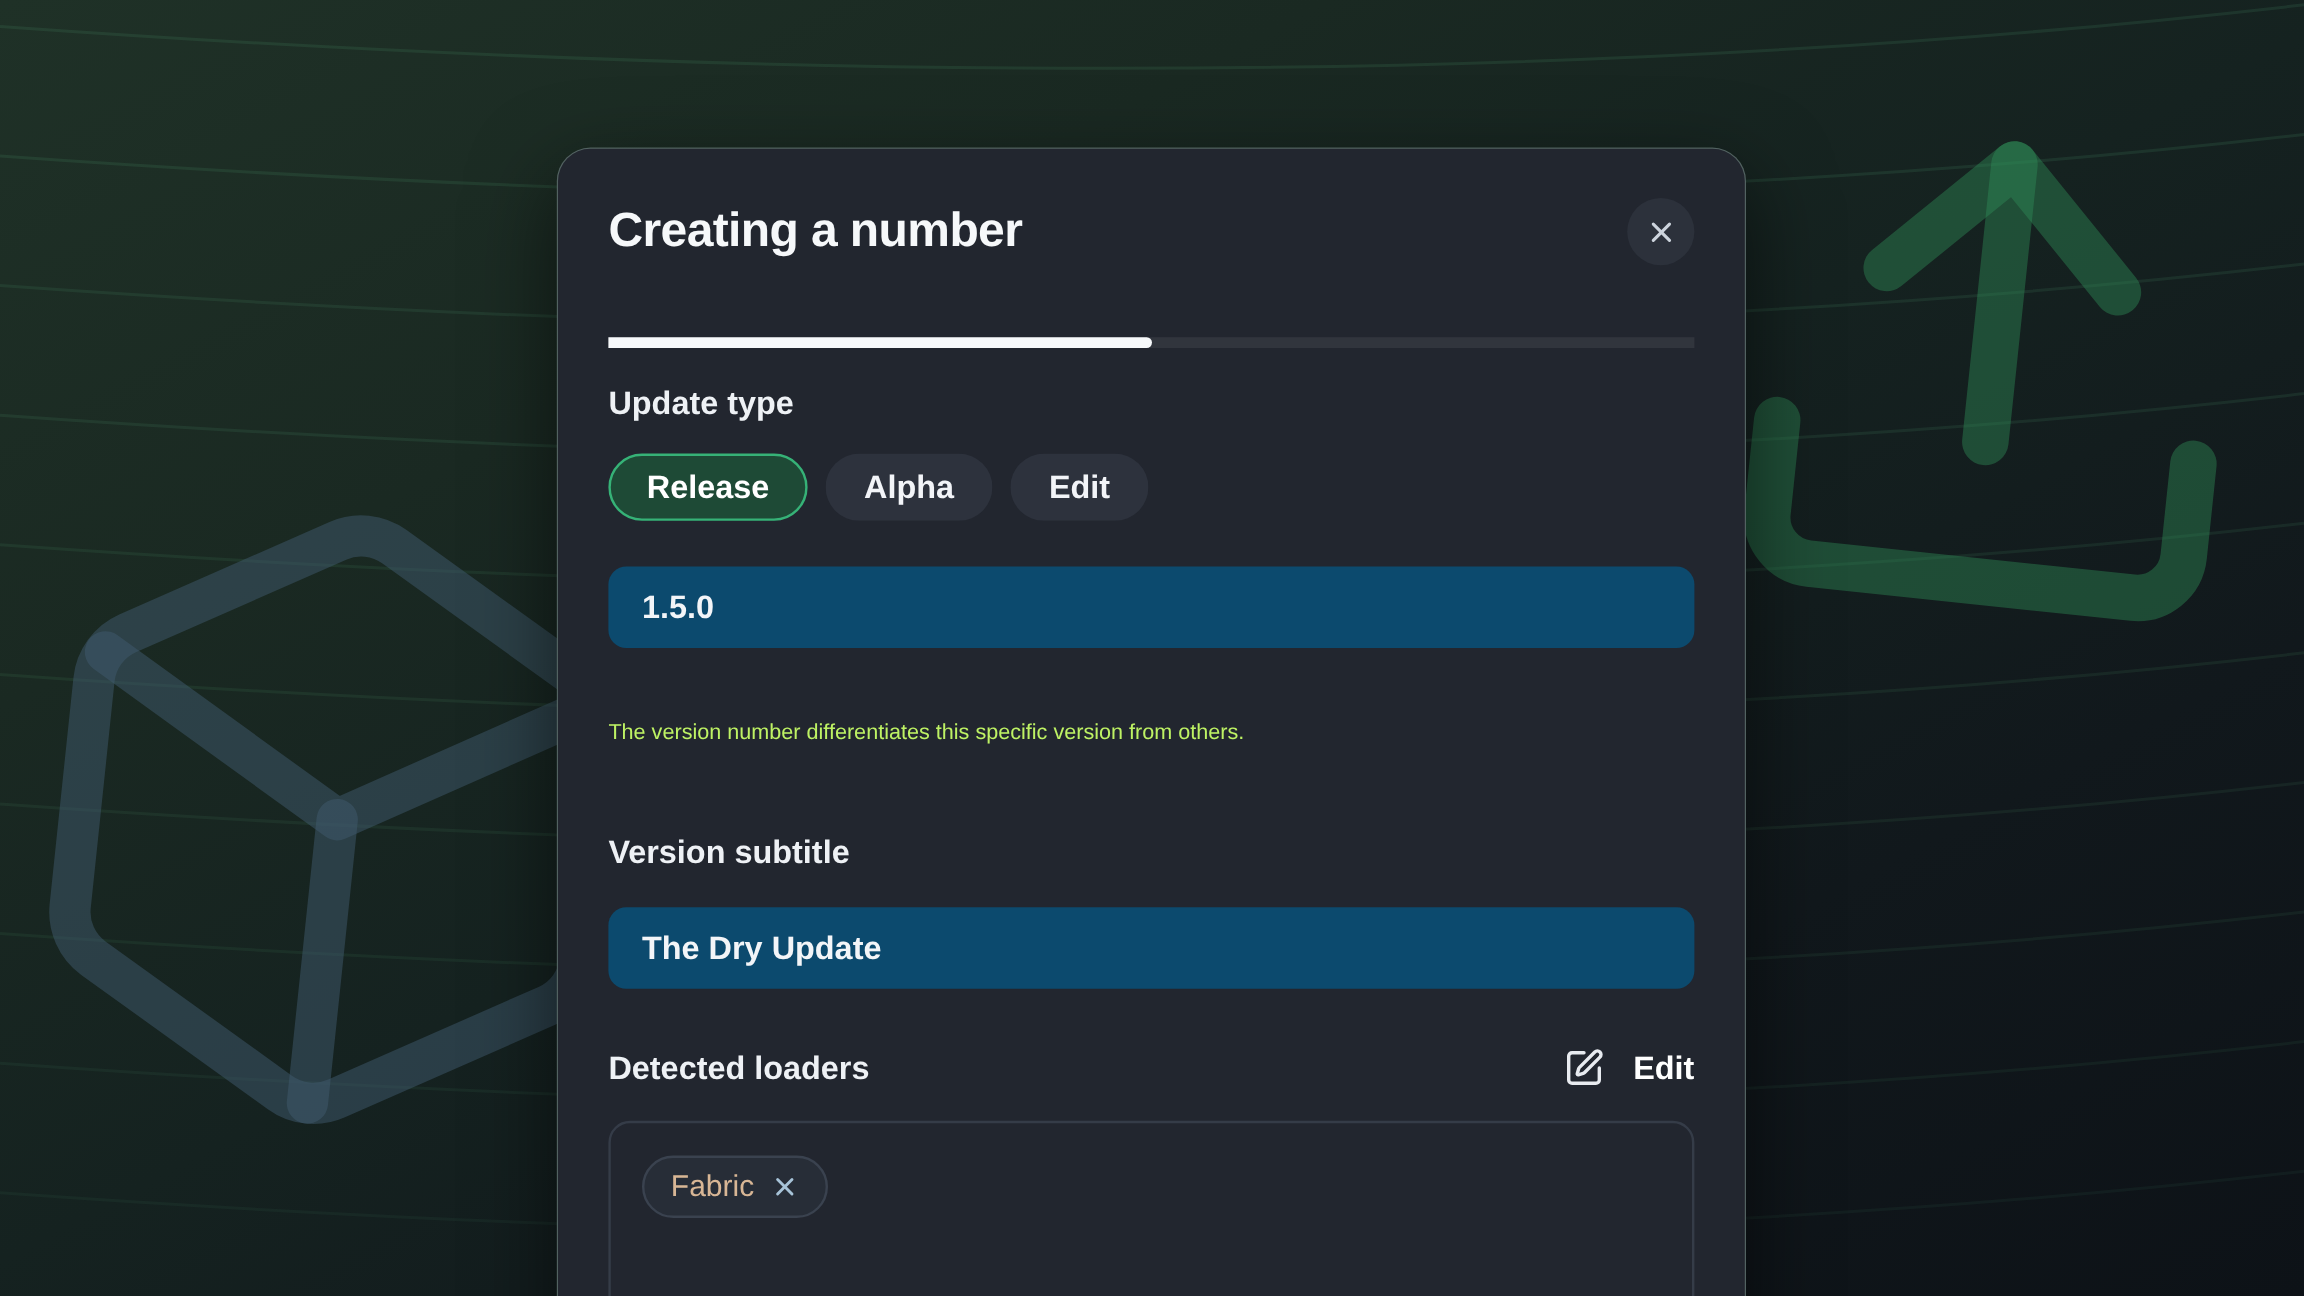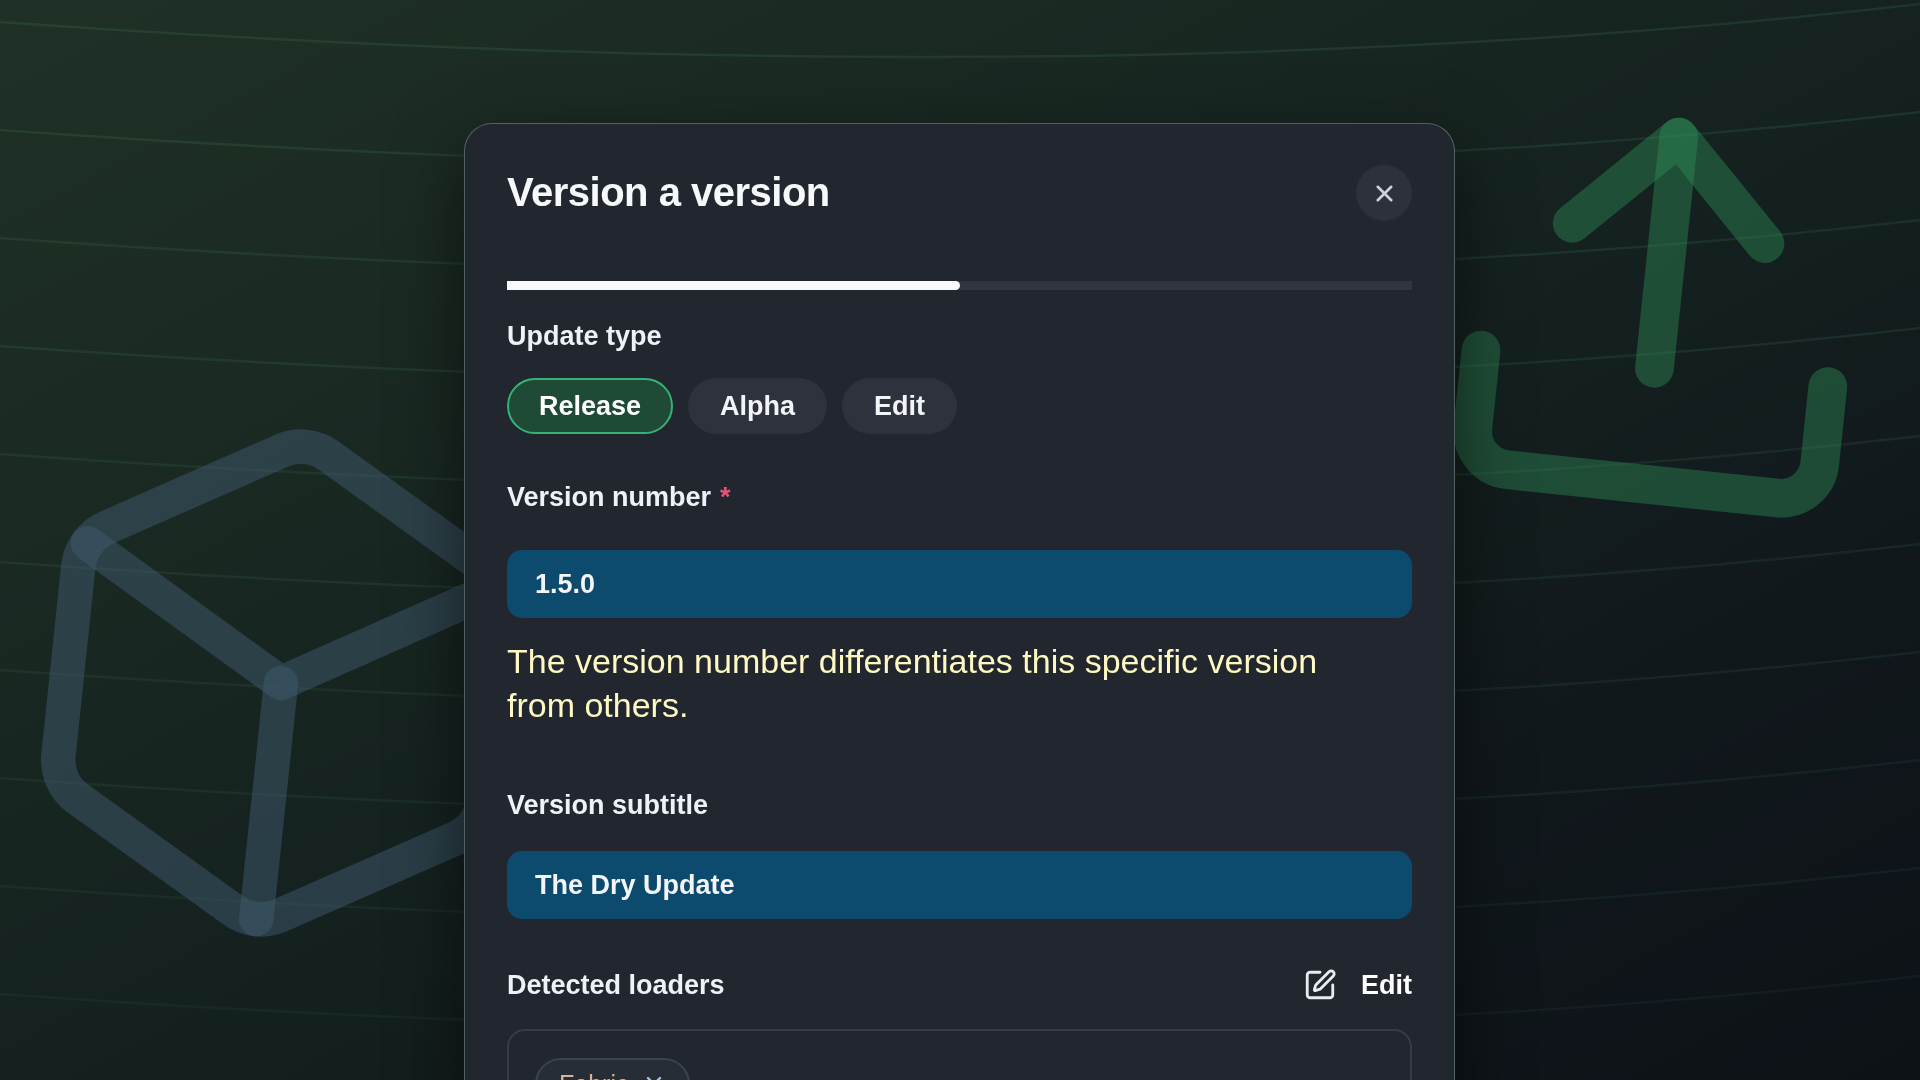--- a/index.html
+++ b/index.html
@@ -52,22 +52,22 @@
   .chip.selected { background:#1e4a36; border-color:#36b277; color:#ffffff; }
 
   .text-input {
     width:100%; height:68px; margin-top:0;
     background:#0c4a6e; border:none; border-radius:15px;
     padding:0 28px; font-family:inherit;
     font-size:27px; font-weight:600; color:#f3f5f8;
     outline:none; display:block;
   }
   .help-text {
-    margin-top:21px; max-width:870px;
-    font-size:34px; font-weight:400; color:#fef9c3; line-height:44px;
+    margin-top:48px; max-width:870px;
+    font-size:18px; font-weight:400; color:#bef264; line-height:44px;
   }
 
   .loaders-row { margin-top:49px; display:flex; align-items:center; justify-content:space-between; }
   .edit-btn {
     display:inline-flex; align-items:center; gap:24px;
     background:none; border:none; cursor:pointer;
     font-family:inherit; font-size:27px; font-weight:700; color:#ffffff;
   }
   .loaders-box {
     margin-top:27px; height:220px;
@@ -112,45 +112,41 @@
 </svg>
 
 <svg class="deco" style="left:1428px; top:78px; transform:rotate(6deg);" width="465" height="465" viewBox="0 0 24 24" fill="none" stroke="#2f8f58" stroke-opacity="0.42" stroke-width="2" stroke-linecap="round" stroke-linejoin="round">
   <path d="M21 15v4a2 2 0 0 1-2 2H5a2 2 0 0 1-2-2v-4"></path>
   <path d="m17 8-5-5-5 5"></path>
   <path d="M12 3v12"></path>
 </svg>
 
 <div class="modal">
   <div class="modal-header">
-    <div class="modal-title">Version a version</div>
+    <div class="modal-title">Creating a number</div>
     <button class="close-btn">
       <svg width="27" height="27" viewBox="0 0 24 24" fill="none" stroke="#ccd3dc" stroke-width="2.3" stroke-linecap="round">
         <path d="M18 6 6 18"></path>
           <path d="m6 6 12 12"></path>
       </svg>
     </button>
     <div class="progress">
       <div class="progress-fill" style="width: 50%;"></div>
     </div>
   </div>
 
   <div class="modal-body">
 
     <div class="field-label mt-31">Update type</div>
     <div class="chip-row">
       <button class="chip selected">Release</button>
       <button class="chip">Alpha</button>
       <button class="chip">Edit</button>
     </div>
 
-    <div class="field-label mt-section">
-      <span>Version number</span>
-      <span class="required">*</span>
-    </div>
     <input class="text-input mt-38" type="text" value="1.5.0" style="">
     <div class="help-text">The version number differentiates this specific version from others.</div>
 
     <div class="field-label mt-63">Version subtitle</div>
     <input class="text-input mt-31" type="text" value="The Dry Update" style="">
 
     <div class="loaders-row">
       <div class="field-label">Detected loaders</div>
       <button class="edit-btn">
         <svg width="34" height="34" viewBox="0 0 24 24" fill="none" stroke="#e8ebf0" stroke-width="2" stroke-linecap="round" stroke-linejoin="round">

